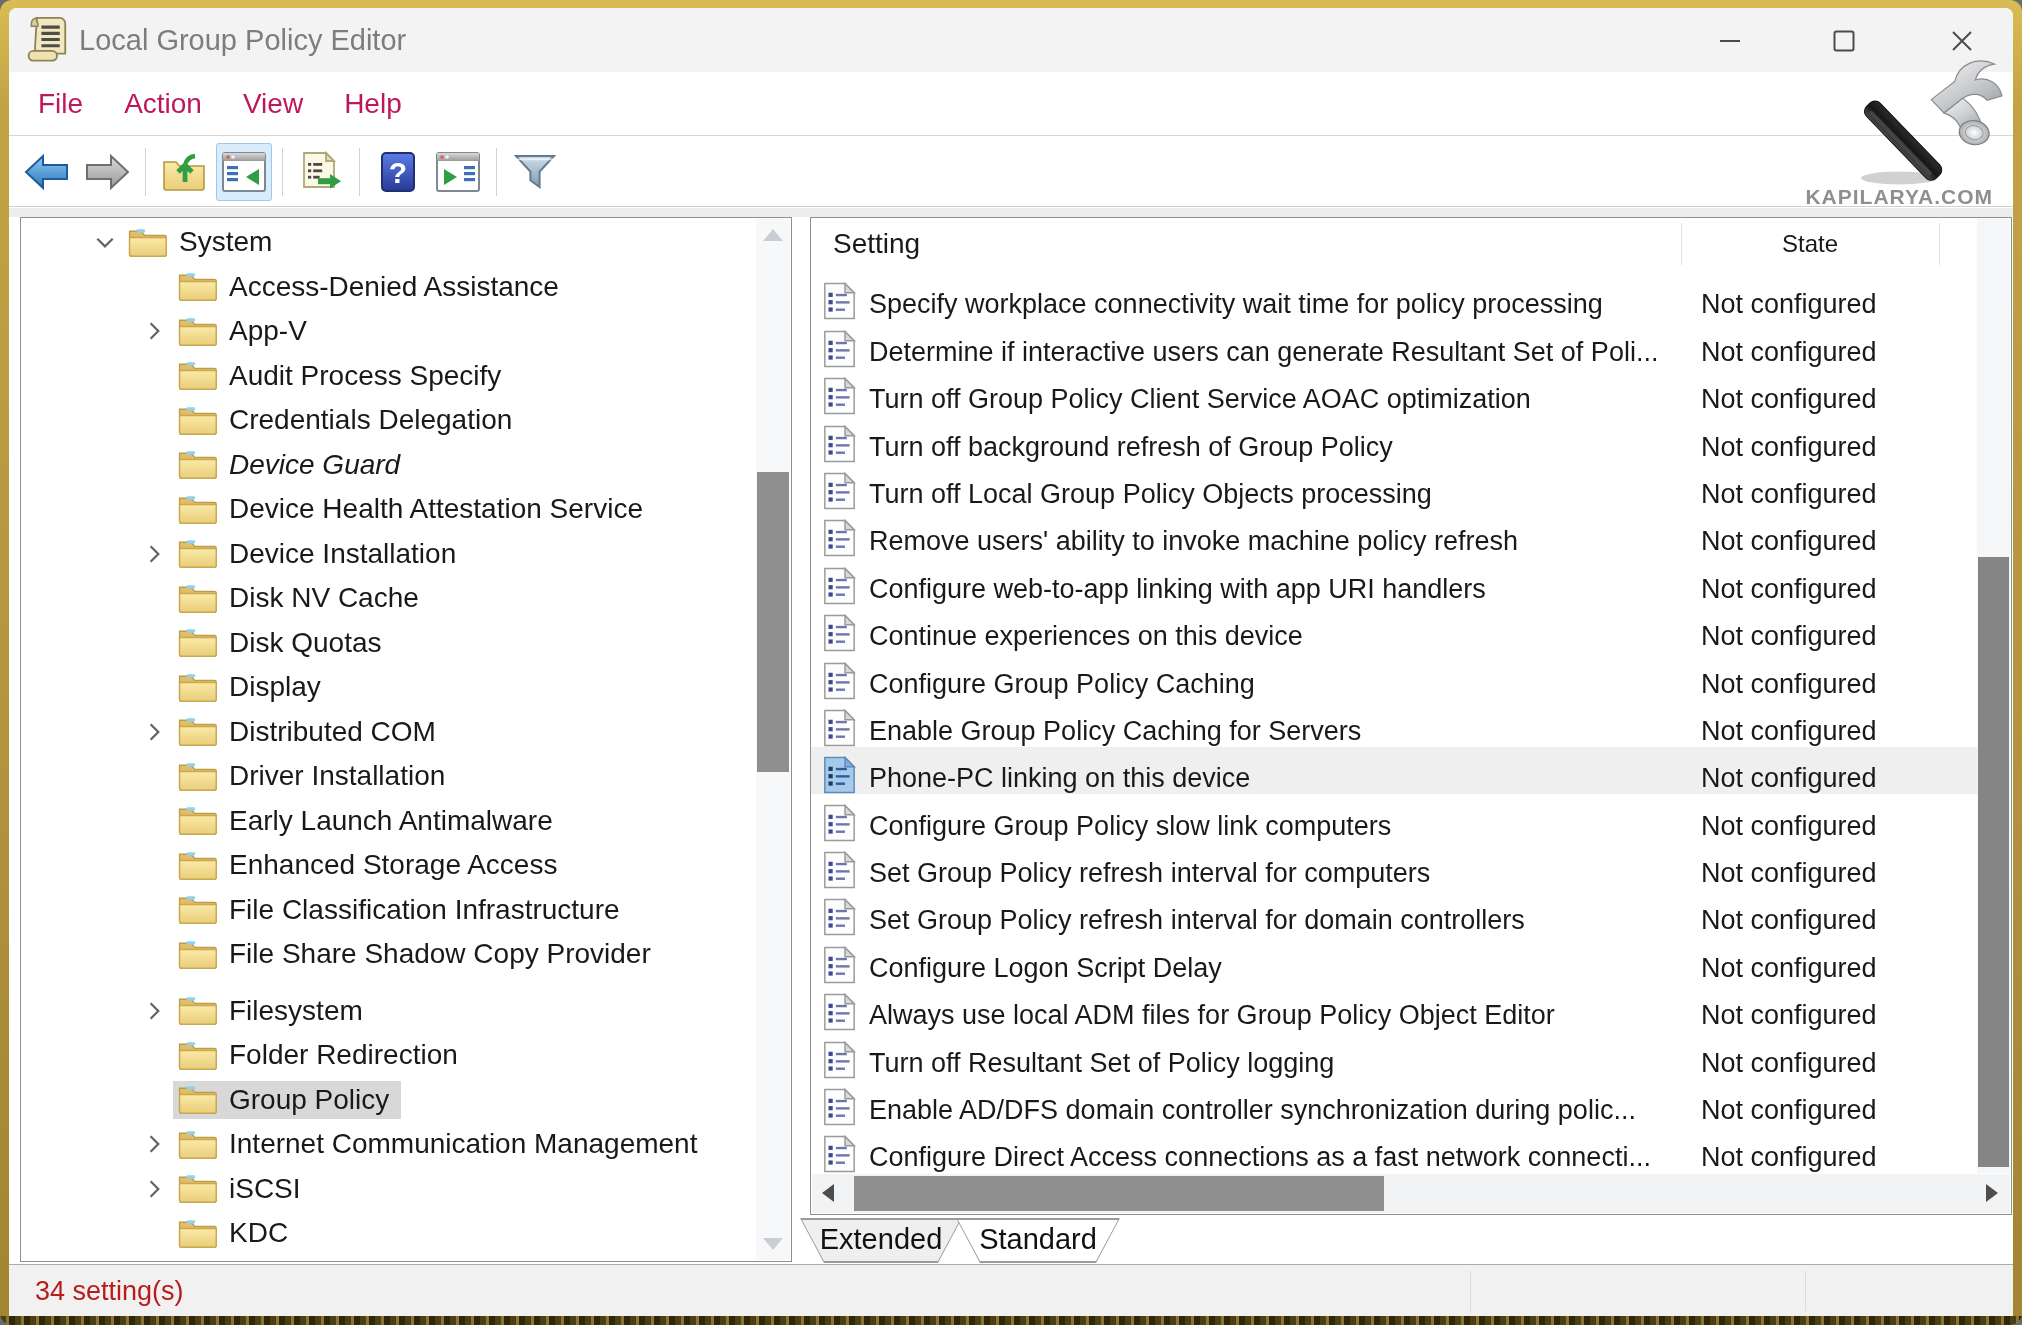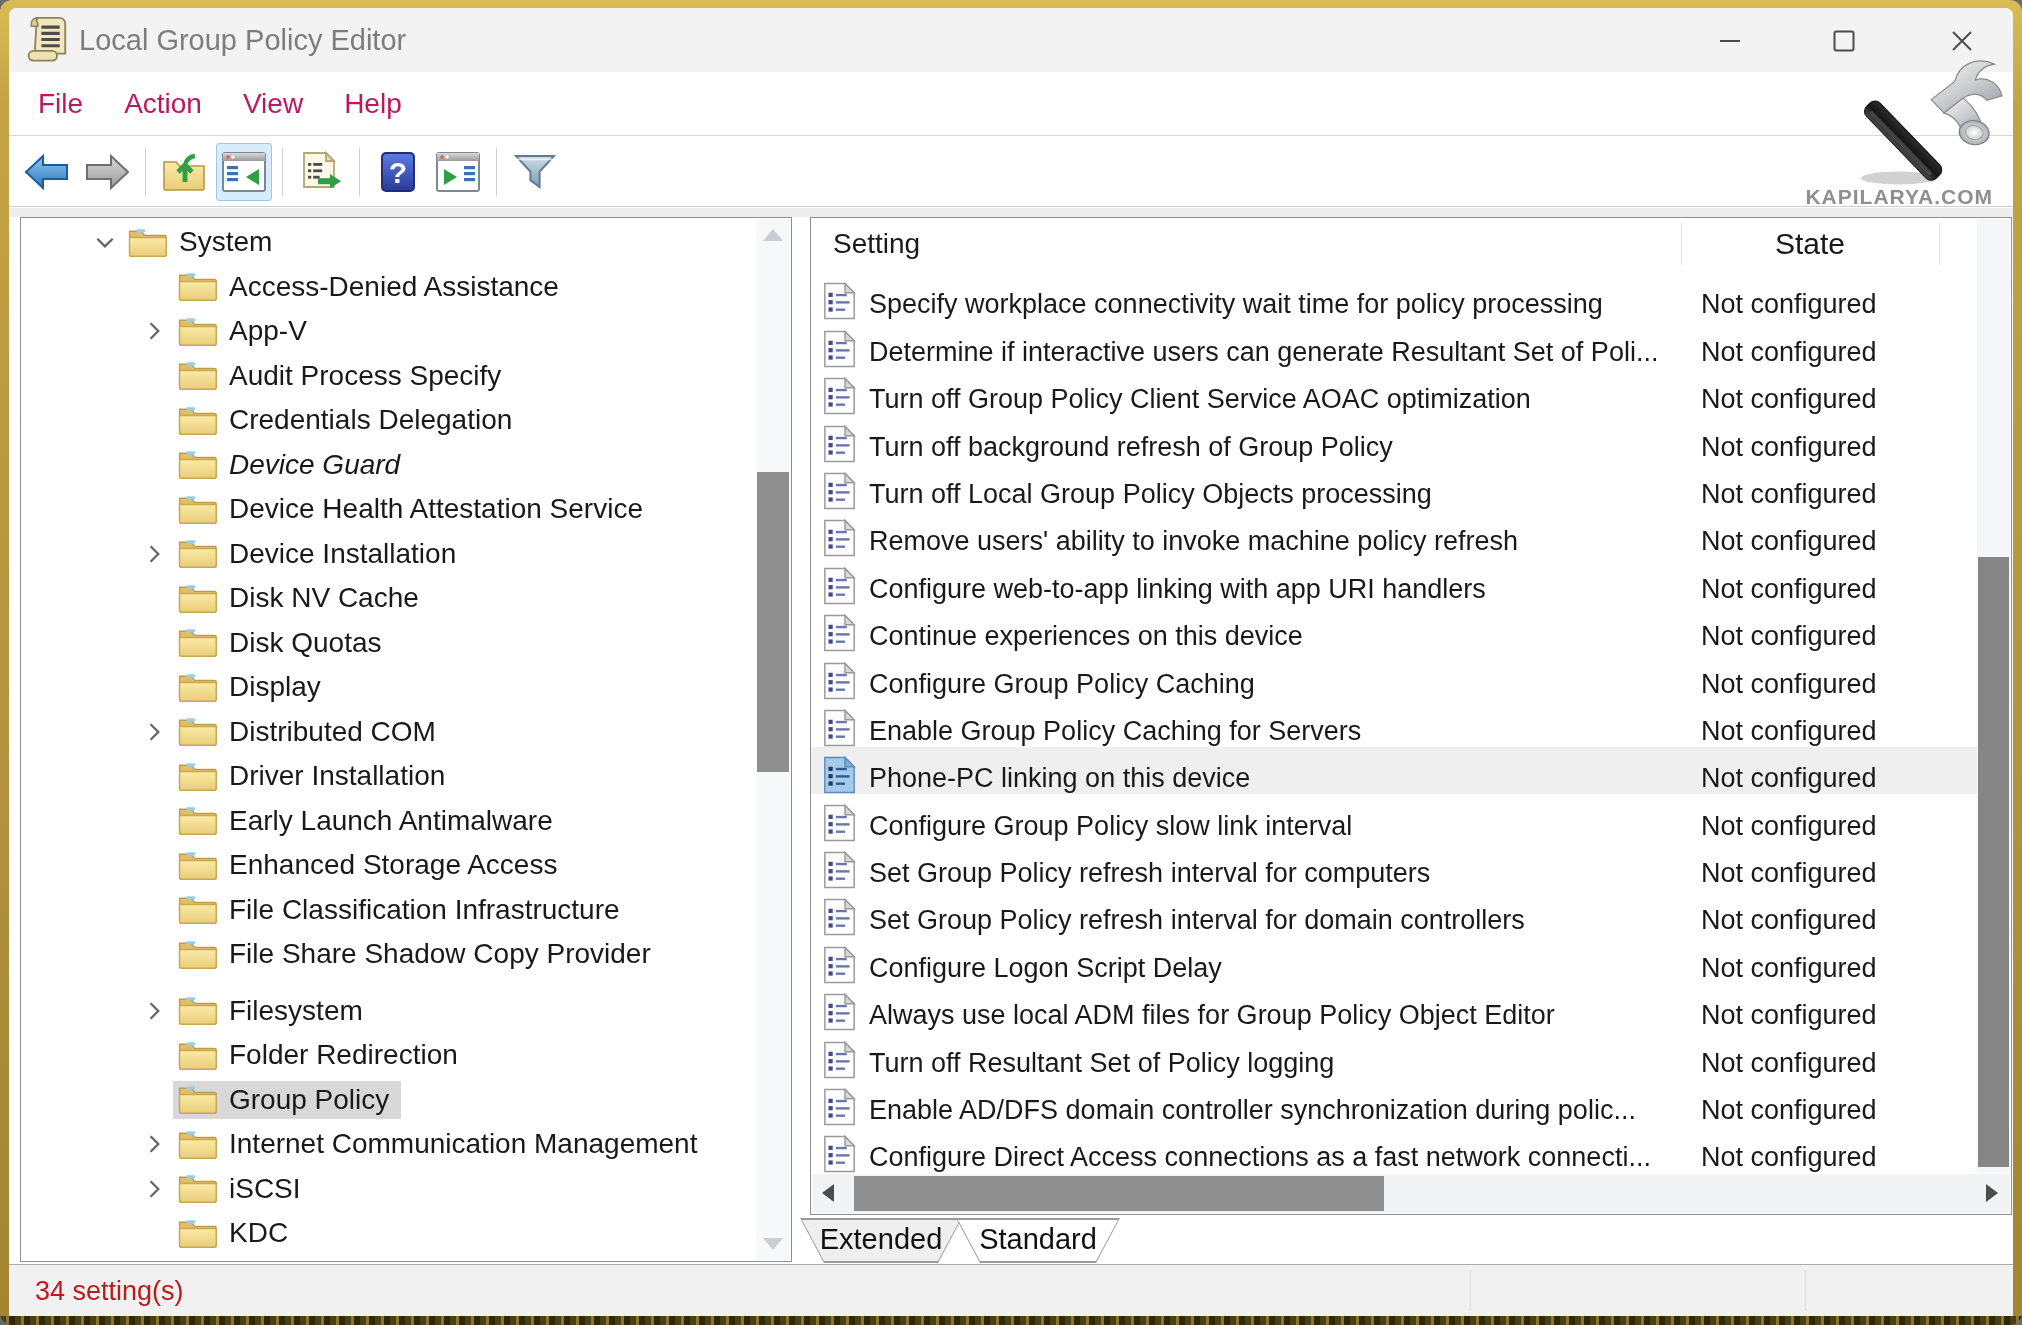--- a/index.html
+++ b/index.html
@@ -50,21 +50,21 @@
   .tree-scroll{position:absolute;right:1px;top:1px;width:34px;height:1041px;background:#f7f8f9;}
   .tree-thumb{position:absolute;left:1px;width:32px;background:#8f8f8f;}
   .scroll-arrow{position:absolute;left:7px;width:0;height:0;border-left:10px solid transparent;border-right:10px solid transparent;}
   .arr-up{top:10px;border-bottom:12px solid #c9ced4;}
   .arr-down{bottom:10px;border-top:12px solid #c9ced4;}
 
   
   .list-pane{position:absolute;left:810px;top:217px;width:1202px;height:998px;background:#fff;border:1px solid #8f8f8f;overflow:hidden;}
   .list-header{position:absolute;left:0;top:0;width:100%;height:52px;background:#fff;}
   .col-setting{position:absolute;left:22px;top:0;height:52px;line-height:52px;font-size:28px;color:#191919;}
-  .col-state{position:absolute;left:870px;top:0;width:258px;height:52px;line-height:52px;font-size:30px;color:#191919;text-align:center;}
+  .col-state{position:absolute;left:870px;top:0;width:258px;height:52px;line-height:52px;font-size:24px;color:#191919;text-align:center;}
   .hdr-div{position:absolute;top:5px;width:1px;height:42px;background:#e2e2e2;}
   .list-rows{position:absolute;left:0;top:55px;width:1166px;}
   .lrow{position:relative;height:47.4px;display:flex;align-items:flex-end;padding-left:12px;white-space:nowrap;}
   .lrow.sel{background:#efefef;}
   .lico{width:33px;height:40px;flex:none;position:relative;top:1px;}
   .lrow .ico-sel{display:none;}
   .lrow.sel .ico-sel{display:block;}
   .llabel{font-size:27px;color:#191919;margin-left:13px;overflow:hidden;max-width:820px;}
   .lstate{position:absolute;left:890px;font-size:27px;color:#191919;}
   .list-vscroll{position:absolute;right:1px;top:1px;width:33px;height:954px;background:#f5f6f7;}
@@ -849,21 +849,21 @@
         <path d="M12 1 l5 5 h-5 Z" fill="#d9d9d9" stroke="#9a9a9a" stroke-width="0.8"></path>
         <rect x="3" y="6" width="2.3" height="2.3" fill="#3d4a90"></rect>
               <rect x="7" y="6.6" width="6" height="1.3" fill="#6c76aa"></rect>
         <rect x="3" y="10" width="2.3" height="2.3" fill="#3d4a90"></rect>
               <rect x="7" y="10.6" width="7.5" height="1.3" fill="#6c76aa"></rect>
         <rect x="3" y="14" width="2.3" height="2.3" fill="#3d4a90"></rect>
               <rect x="7" y="14.6" width="5" height="1.3" fill="#6c76aa"></rect>
       </svg>
     </span>
 
-    <span class="llabel">Configure Group Policy slow link interval</span>
+    <span class="llabel">Configure Group Policy slow link computers</span>
     <span class="lstate">Not configured</span>
   </div>
 
   <div class="lrow">
     <span class="lico ico-norm">
       <svg width="33" height="40" viewBox="0 0 18 21">
         <path d="M1 1 h11 l5 5 v14 H1 Z" fill="#fdfdfd" stroke="#9a9a9a" stroke-width="0.8"></path>
         <path d="M12 1 l5 5 h-5 Z" fill="#d9d9d9" stroke="#9a9a9a" stroke-width="0.8"></path>
         <rect x="3" y="6" width="2.3" height="2.3" fill="#3d4a90"></rect>
               <rect x="7" y="6.6" width="6" height="1.3" fill="#6c76aa"></rect>

